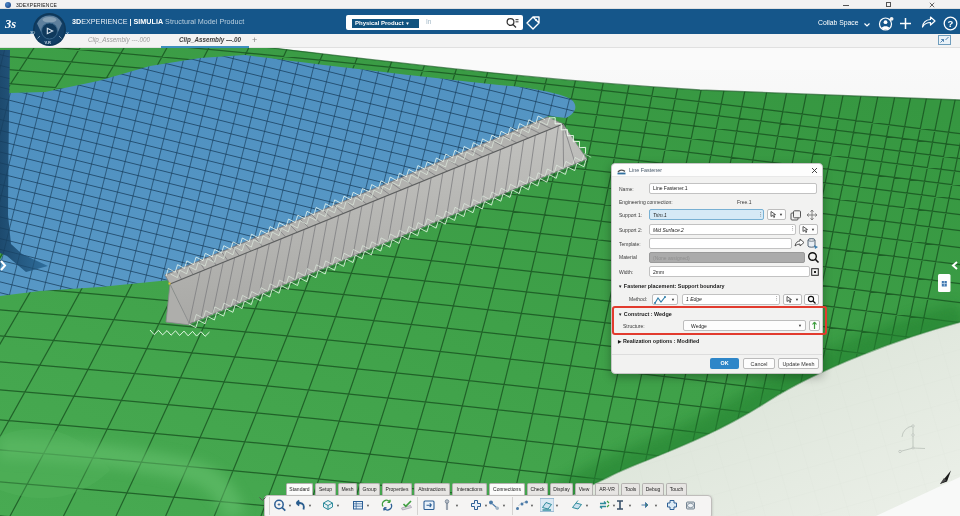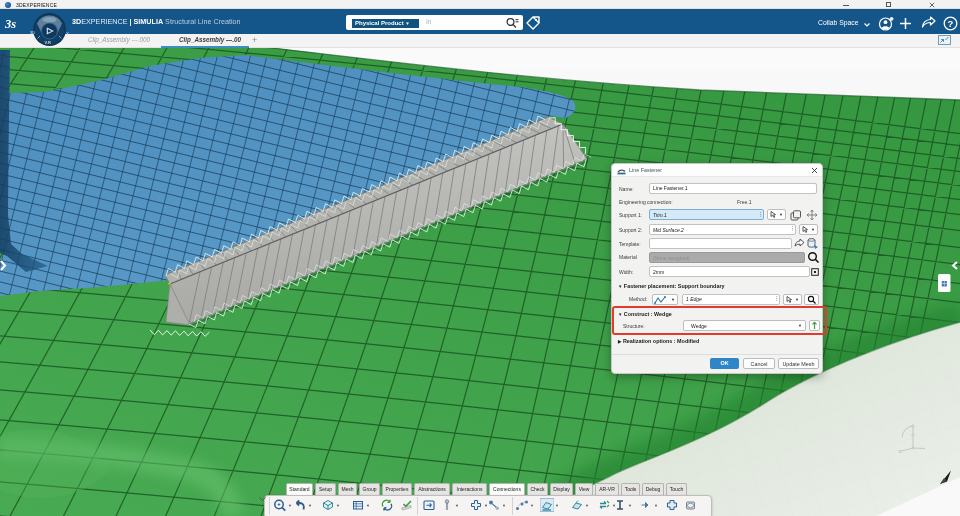--- a/index.html
+++ b/index.html
@@ -144,21 +144,21 @@
   <path d="M37,14.5 A13.8,13.8 0 0,1 62,14.5 L58,23 A9.5,9.5 0 0,0 41,23 Z" fill="#7f9db5" opacity="0.7"></path>
   <ellipse cx="49.5" cy="10.8" rx="7" ry="2.8" fill="#a5bac9" opacity="0.55"></ellipse>
   <circle cx="49.5" cy="22" r="8" fill="#0f395c" stroke="#3d6b8e" stroke-width="0.9"></circle>
   <path d="M47.3,19.3 L52.7,22 L47.3,24.7 Z" fill="none" stroke="#d8e4ee" stroke-width="1.1"></path>
   <text x="30" y="24.5" font-size="4.2" fill="#cfe0ec">3D</text>
   <text x="66.5" y="24.5" font-size="4.2" fill="#cfe0ec">y</text>
 
   <text x="44.5" y="34.5" font-size="4" font-weight="bold" fill="#d8e4ee" opacity="0.9">V.R</text>
   <path d="M37.5,29.5 L40,27 M61.5,29.5 L59,27" stroke="#9ab4c8" stroke-width="0.8"></path>
 </svg>
-<div class="abs" style="left:72px;top:17px;font-size:7.2px;color:#fff"><b>3D</b><span style="color:#e8eef4">EXPERIENCE</span><b> | SIMULIA</b> <span style="color:#b9cfdf">Structural Line Creation</span></div>
+<div class="abs" style="left:72px;top:17px;font-size:7.2px;color:#fff"><b>3D</b><span style="color:#e8eef4">EXPERIENCE</span><b> | SIMULIA</b> <span style="color:#b9cfdf">Structural Model Product</span></div>
 
 <div class="abs" style="left:346px;top:15px;width:177px;height:15px;background:#fff;border-radius:2px"></div>
 <div class="abs" style="left:352px;top:18.5px;width:67px;height:9px;background:#11537f;color:#fff;font-size:6px;font-weight:bold;line-height:9px;padding-left:3px;box-sizing:border-box">Physical Product <span style="font-size:4.5px">▼</span></div>
 <div class="abs" style="left:426px;top:18px;font-size:6.5px;color:#9fb6c4">In</div>
 <svg class="abs" style="left:505px;top:17px" width="15" height="12" viewBox="0 0 15 12">
   <circle cx="5.5" cy="5" r="3.4" fill="none" stroke="#333" stroke-width="1.2"></circle>
   <path d="M8 7.5 L11 10.5" stroke="#333" stroke-width="1.3"></path>
   <rect x="10.5" y="2" width="3" height="1.2" fill="#555"></rect>
       <rect x="10.5" y="4.2" width="3" height="1.2" fill="#555"></rect>
 </svg>

